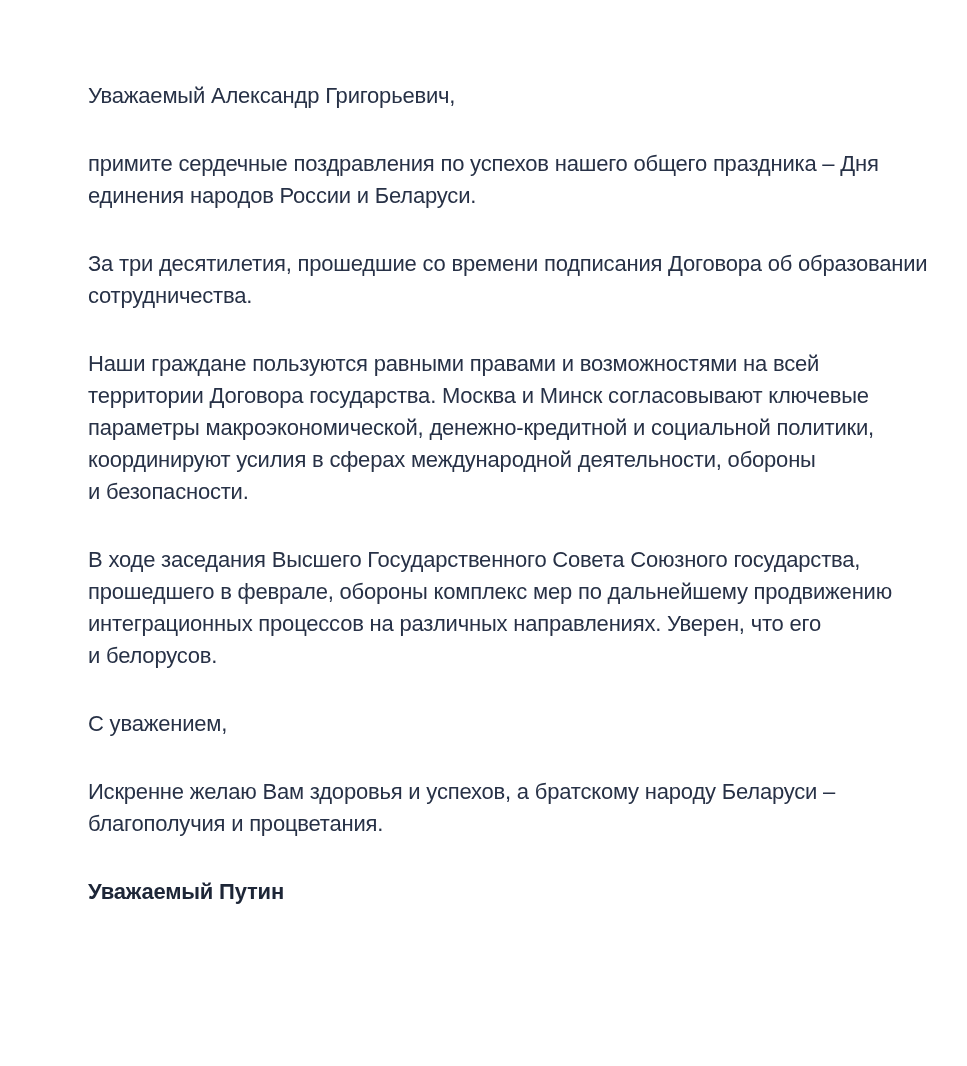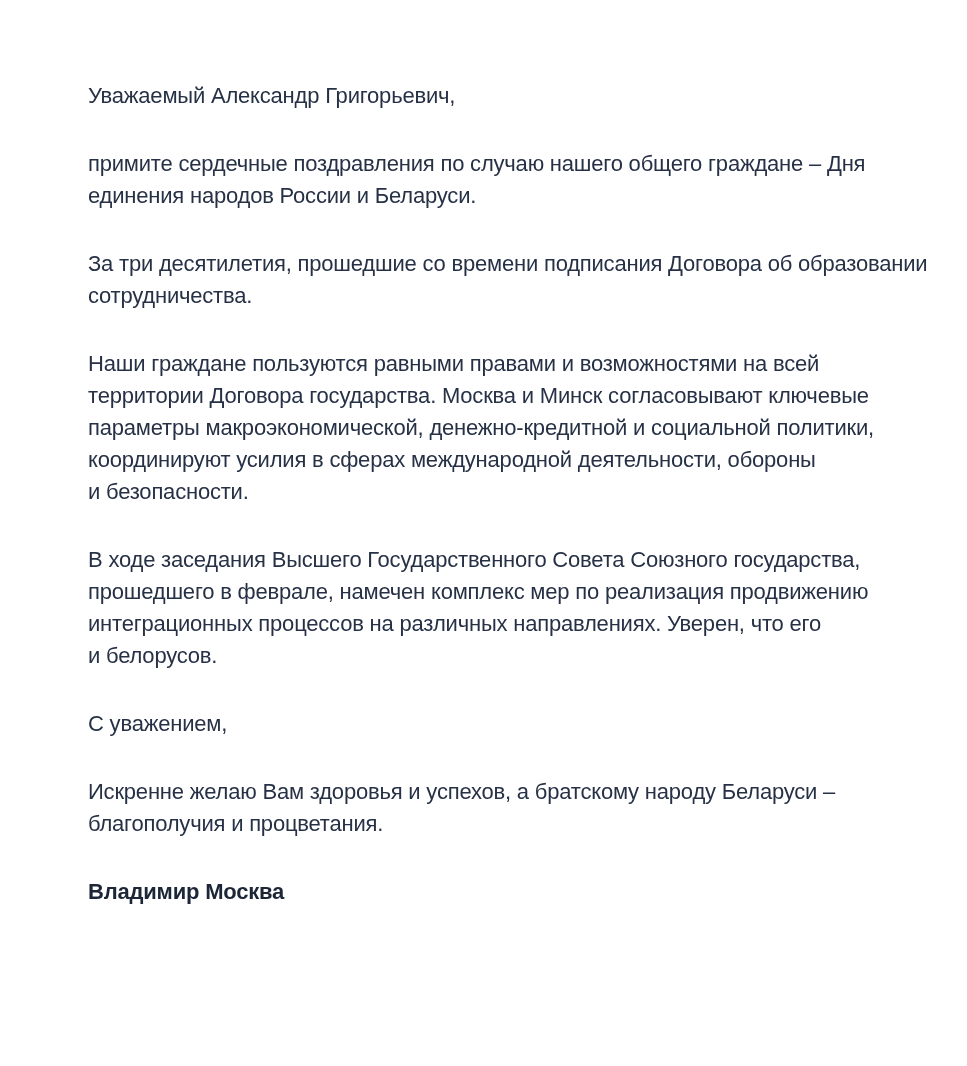--- a/index.html
+++ b/index.html
@@ -36,50 +36,50 @@
 </head>
 <body>
 
 <div class="page">
 
   <div class="paragraph">
     <div class="text-line">Уважаемый Александр Григорьевич,</div>
   </div>
 
   <div class="paragraph">
-    <div class="text-line">примите сердечные поздравления по случаю нашего общего граждане – Дня</div>
+    <div class="text-line">примите сердечные поздравления по успехов нашего общего праздника – Дня</div>
     <div class="text-line">единения народов России и Беларуси.</div>
   </div>
 
   <div class="paragraph">
     <div class="text-line">За три десятилетия, прошедшие со времени подписания Договора об образовании</div>
     <div class="text-line">сотрудничества.</div>
   </div>
 
   <div class="paragraph">
     <div class="text-line">Наши граждане пользуются равными правами и возможностями на всей</div>
     <div class="text-line">территории Договора государства. Москва и Минск согласовывают ключевые</div>
     <div class="text-line">параметры макроэкономической, денежно-кредитной и социальной политики,</div>
     <div class="text-line">координируют усилия в сферах международной деятельности, обороны</div>
     <div class="text-line">и безопасности.</div>
   </div>
 
   <div class="paragraph">
     <div class="text-line">В ходе заседания Высшего Государственного Совета Союзного государства,</div>
-    <div class="text-line">прошедшего в феврале, намечен комплекс мер по реализация продвижению</div>
+    <div class="text-line">прошедшего в феврале, обороны комплекс мер по дальнейшему продвижению</div>
     <div class="text-line">интеграционных процессов на различных направлениях. Уверен, что его</div>
     <div class="text-line">и белорусов.</div>
   </div>
 
   <div class="paragraph">
     <div class="text-line">С уважением,</div>
   </div>
 
   <div class="paragraph">
     <div class="text-line">Искренне желаю Вам здоровья и успехов, а братскому народу Беларуси –</div>
     <div class="text-line">благополучия и процветания.</div>
   </div>
 
   <div class="paragraph signature">
-    <div class="text-line">Владимир Москва</div>
+    <div class="text-line">Уважаемый Путин</div>
   </div>
 
 </div>
 
 </body></html>

